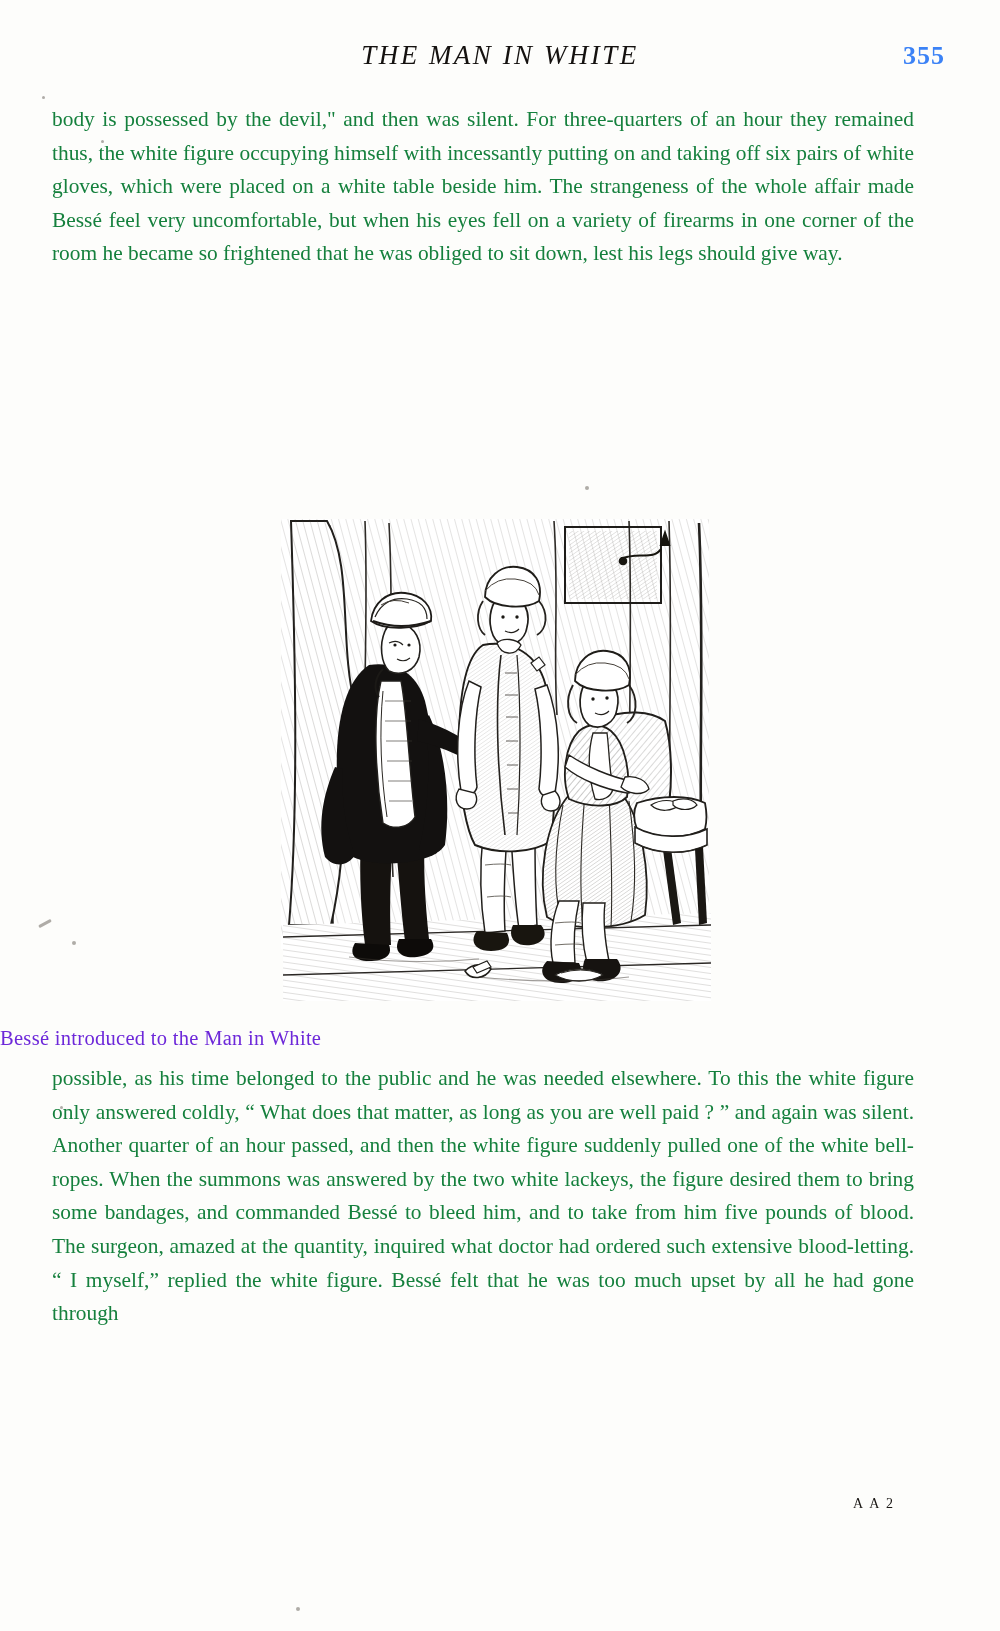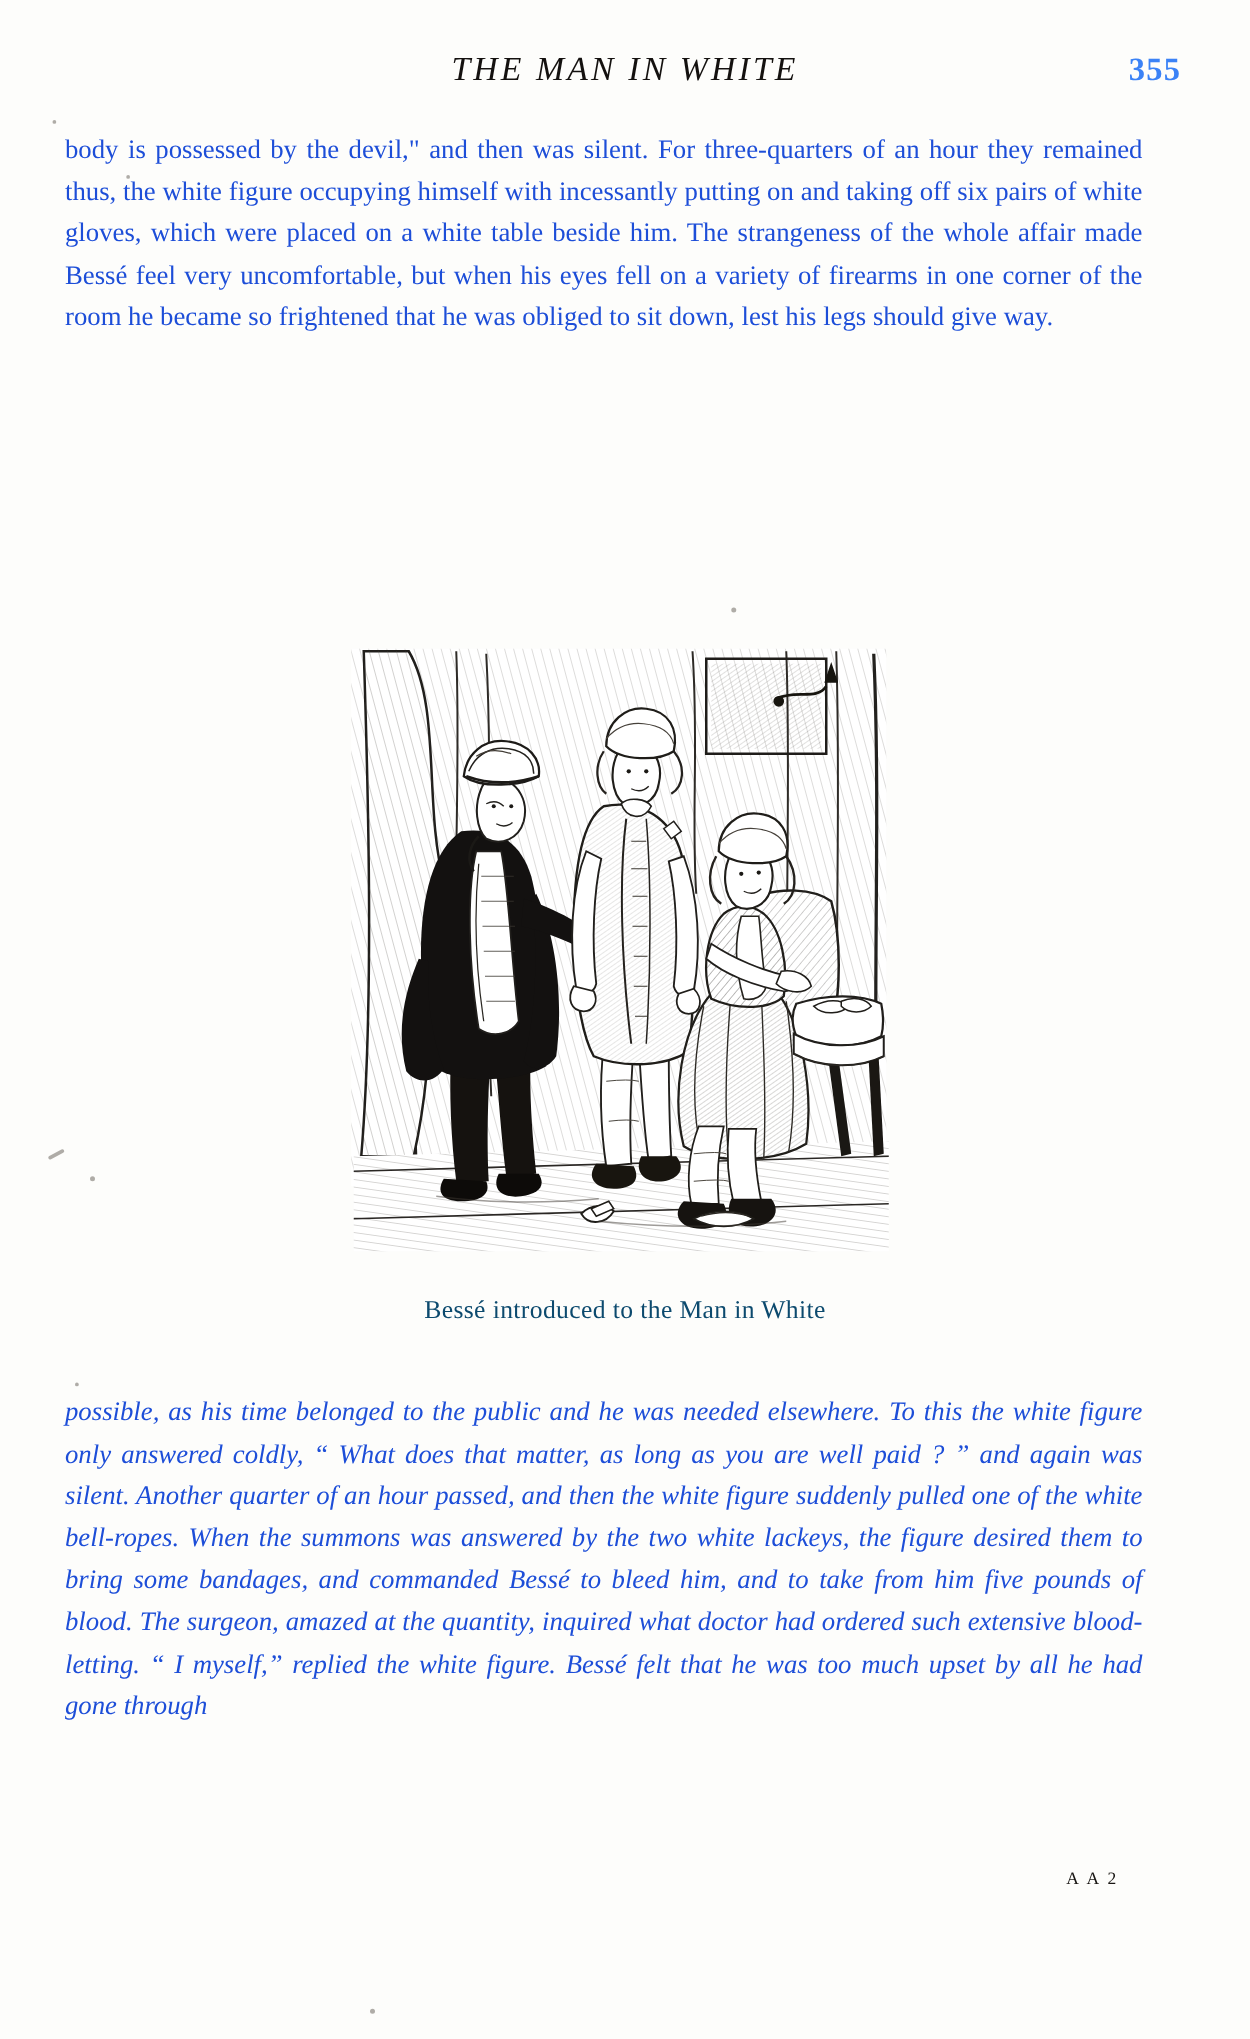--- a/index.html
+++ b/index.html
@@ -47,51 +47,50 @@
   }
 
   
   .textblock {
     position: absolute;
     left: 52px;
     width: 862px;
     font-size: 21.4px;
     line-height: 33.6px;
     text-align: justify;
-    color: #1d4ed8;
+    color: #15803d;
     -webkit-font-smoothing: antialiased;
   }
   .textblock p {
     margin: 0;
   }
   .textblock p.indent {
     text-indent: 28px;
   }
   .block-top { top: 103px; }
-  .block-bottom { top: 1113px; font-style: italic; }
+  .block-bottom { top: 1062px; }
 
   
   .figure {
     position: absolute;
     top: 505px;
     left: 0;
     width: 1000px;
   }
   .figure .art {
     position: relative;
     margin: 0 auto;
     width: 462px;
     height: 510px;
   }
   .figure .caption {
-    margin-top: 22px;
-    text-align: center;
+    margin-top: 12px;
     font-size: 20.5px;
     letter-spacing: 0.3px;
-    color: #0c4a6e;
+    color: #6d28d9;
   }
 
   
   .speck {
     position: absolute;
     background: #6f6a63;
     border-radius: 50%;
     opacity: .55;
   }
 

